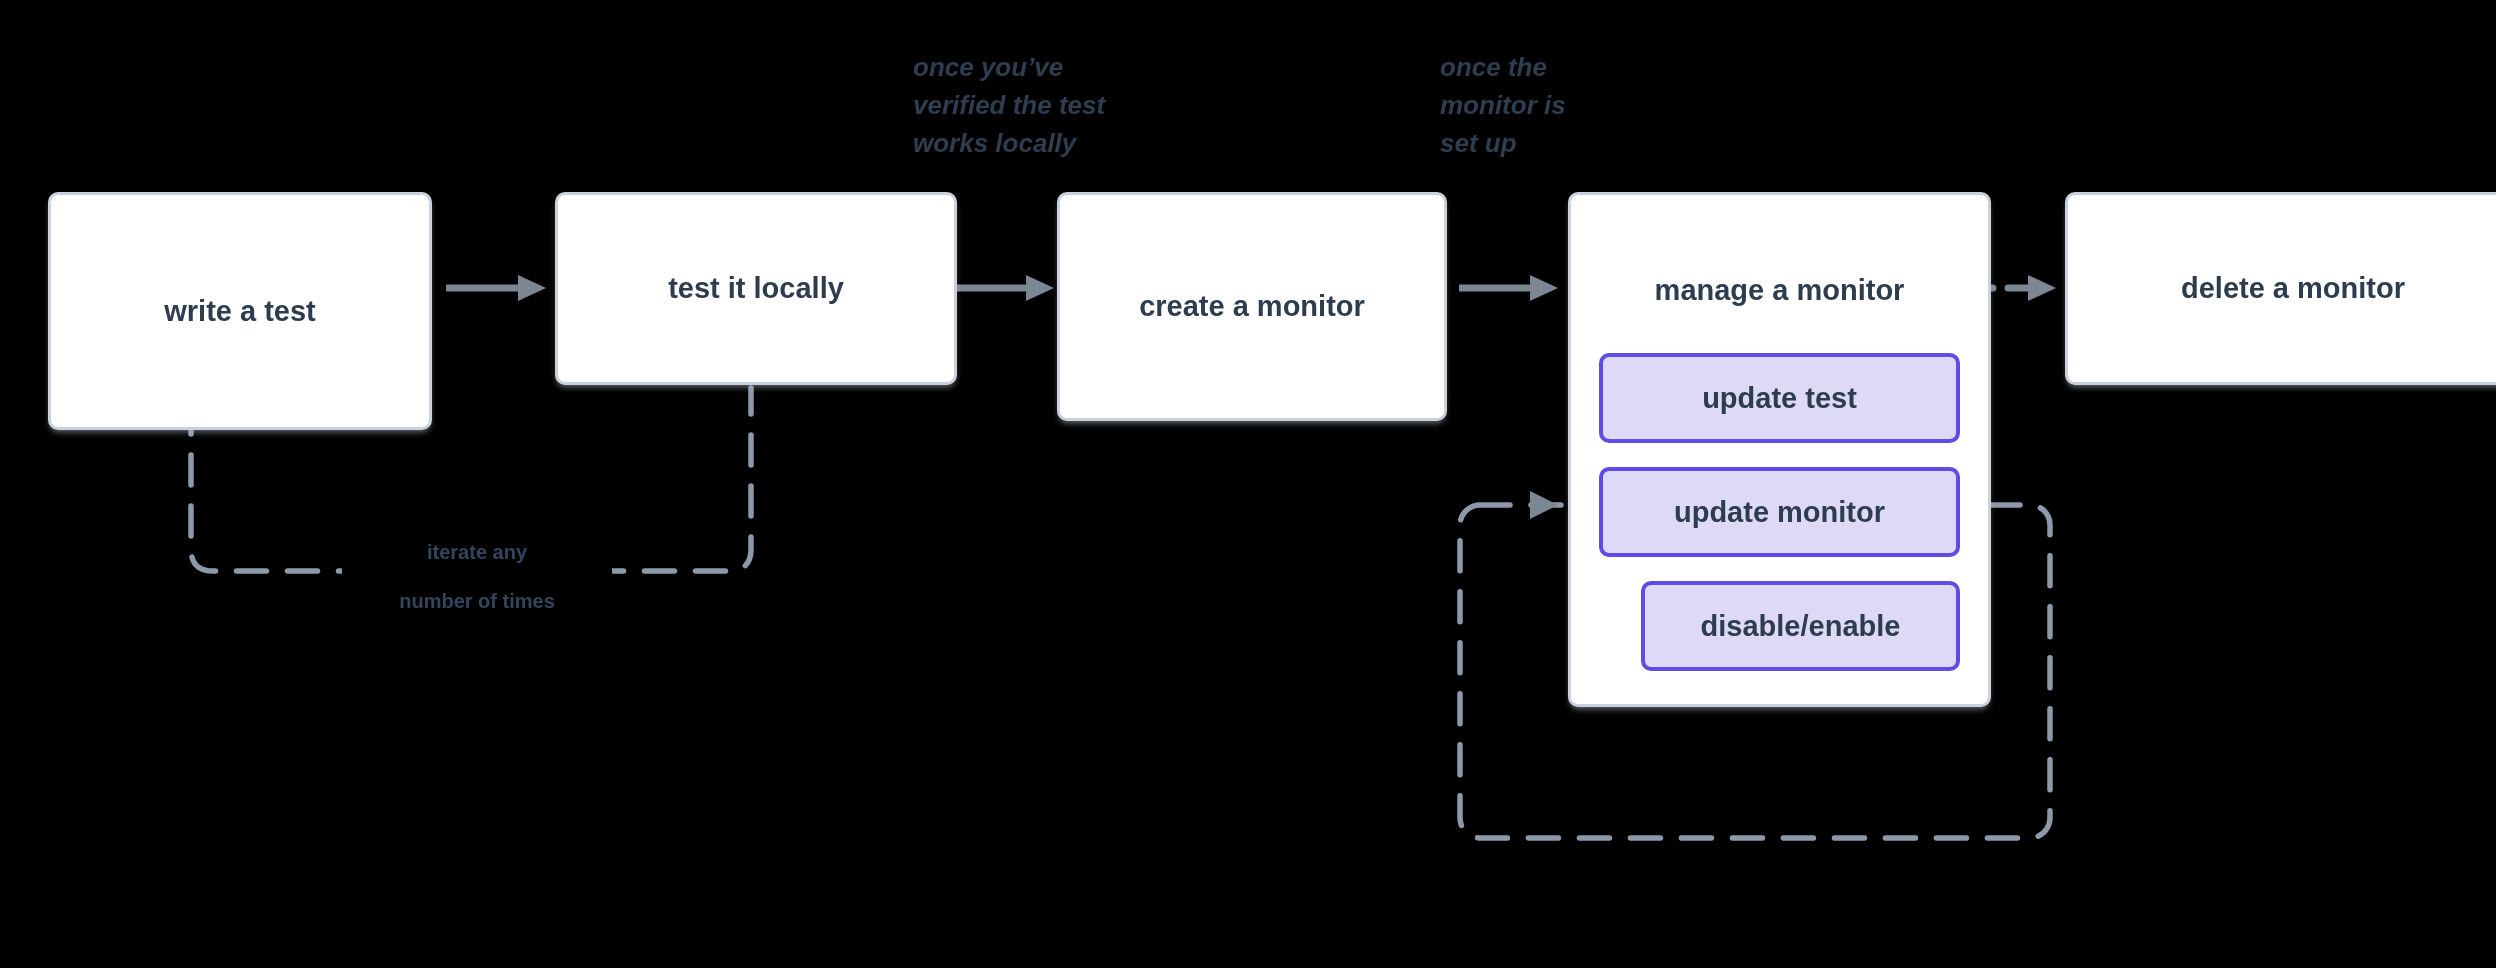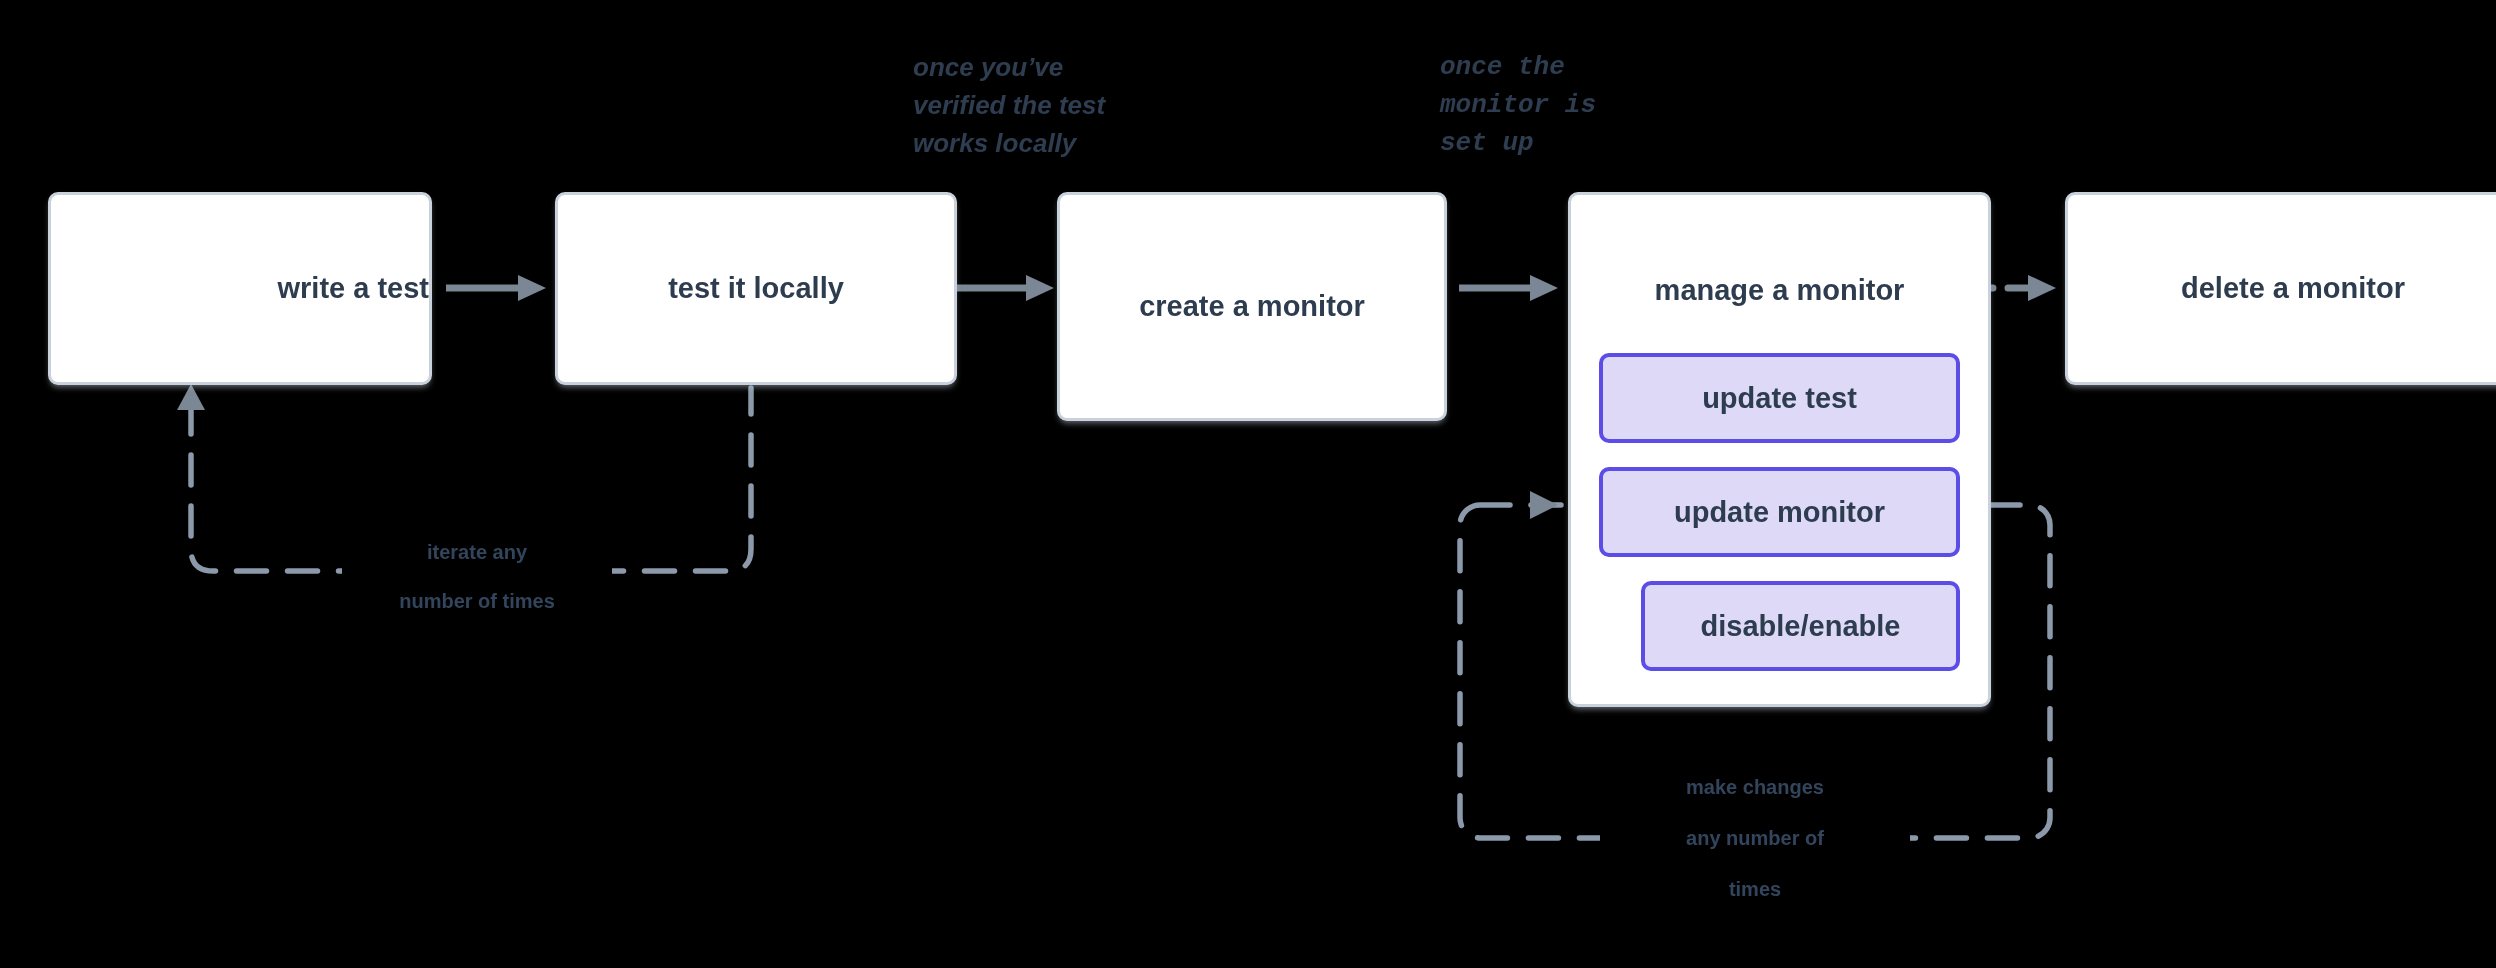--- a/index.html
+++ b/index.html
@@ -84,21 +84,21 @@
       <path d="M2028 275 L2056 288 L2028 301 Z" stroke="none"></path>
     </g>
 
     <path d="M191 404 L191 549 Q191 571 213 571 L729 571 Q751 571 751 549 L751 388" fill="none" stroke="var(--dashed)" stroke-width="5.5" stroke-dasharray="30 21" stroke-linecap="round"></path>
     <path d="M177 410 L191 384 L205 410 Z" fill="var(--arrow)"></path>
 
     <rect x="1460" y="505" width="590" height="333" rx="20" fill="none" stroke="var(--dashed)" stroke-width="5.5" stroke-dasharray="30 21" stroke-linecap="round"></rect>
     <path d="M1530 491 L1558 505 L1530 519 Z" fill="var(--arrow)"></path>
   </svg>
 
-  <div class="node" style="left:48px;top:192px;width:384px;height:193px;justify-content:flex-end;">
+  <div class="node" style="left:48px;top:192px;width:384px;height:238px;">
     <span>write a test</span>
   </div>
 
   <div class="node" style="left:555px;top:192px;width:402px;height:193px;">
     <span>test it locally</span>
   </div>
 
   <div class="node" style="left:1057px;top:192px;width:390px;height:229px;">
     <span>create a monitor</span>
   </div>
@@ -119,24 +119,21 @@
   </div>
 
   <div class="node" style="left:2065px;top:192px;width:456px;height:193px;">
     <span>delete a monitor</span>
   </div>
 
   <div class="annotation" style="left:913px;top:48px;">once you’ve
 verified the test
 works locally</div>
 
-  <div class="annotation" style="left:1440px;top:48px;font-family:Liberation Mono, monospace;">once the
+  <div class="annotation" style="left:1440px;top:48px;">once the
 monitor is
 set up</div>
 
   <div class="loop-label iterate">iterate any
 number of times</div>
 
-  <div class="loop-label make-changes">make changes
-any number of
-times</div>
 
 </div>
 
 </body></html>

